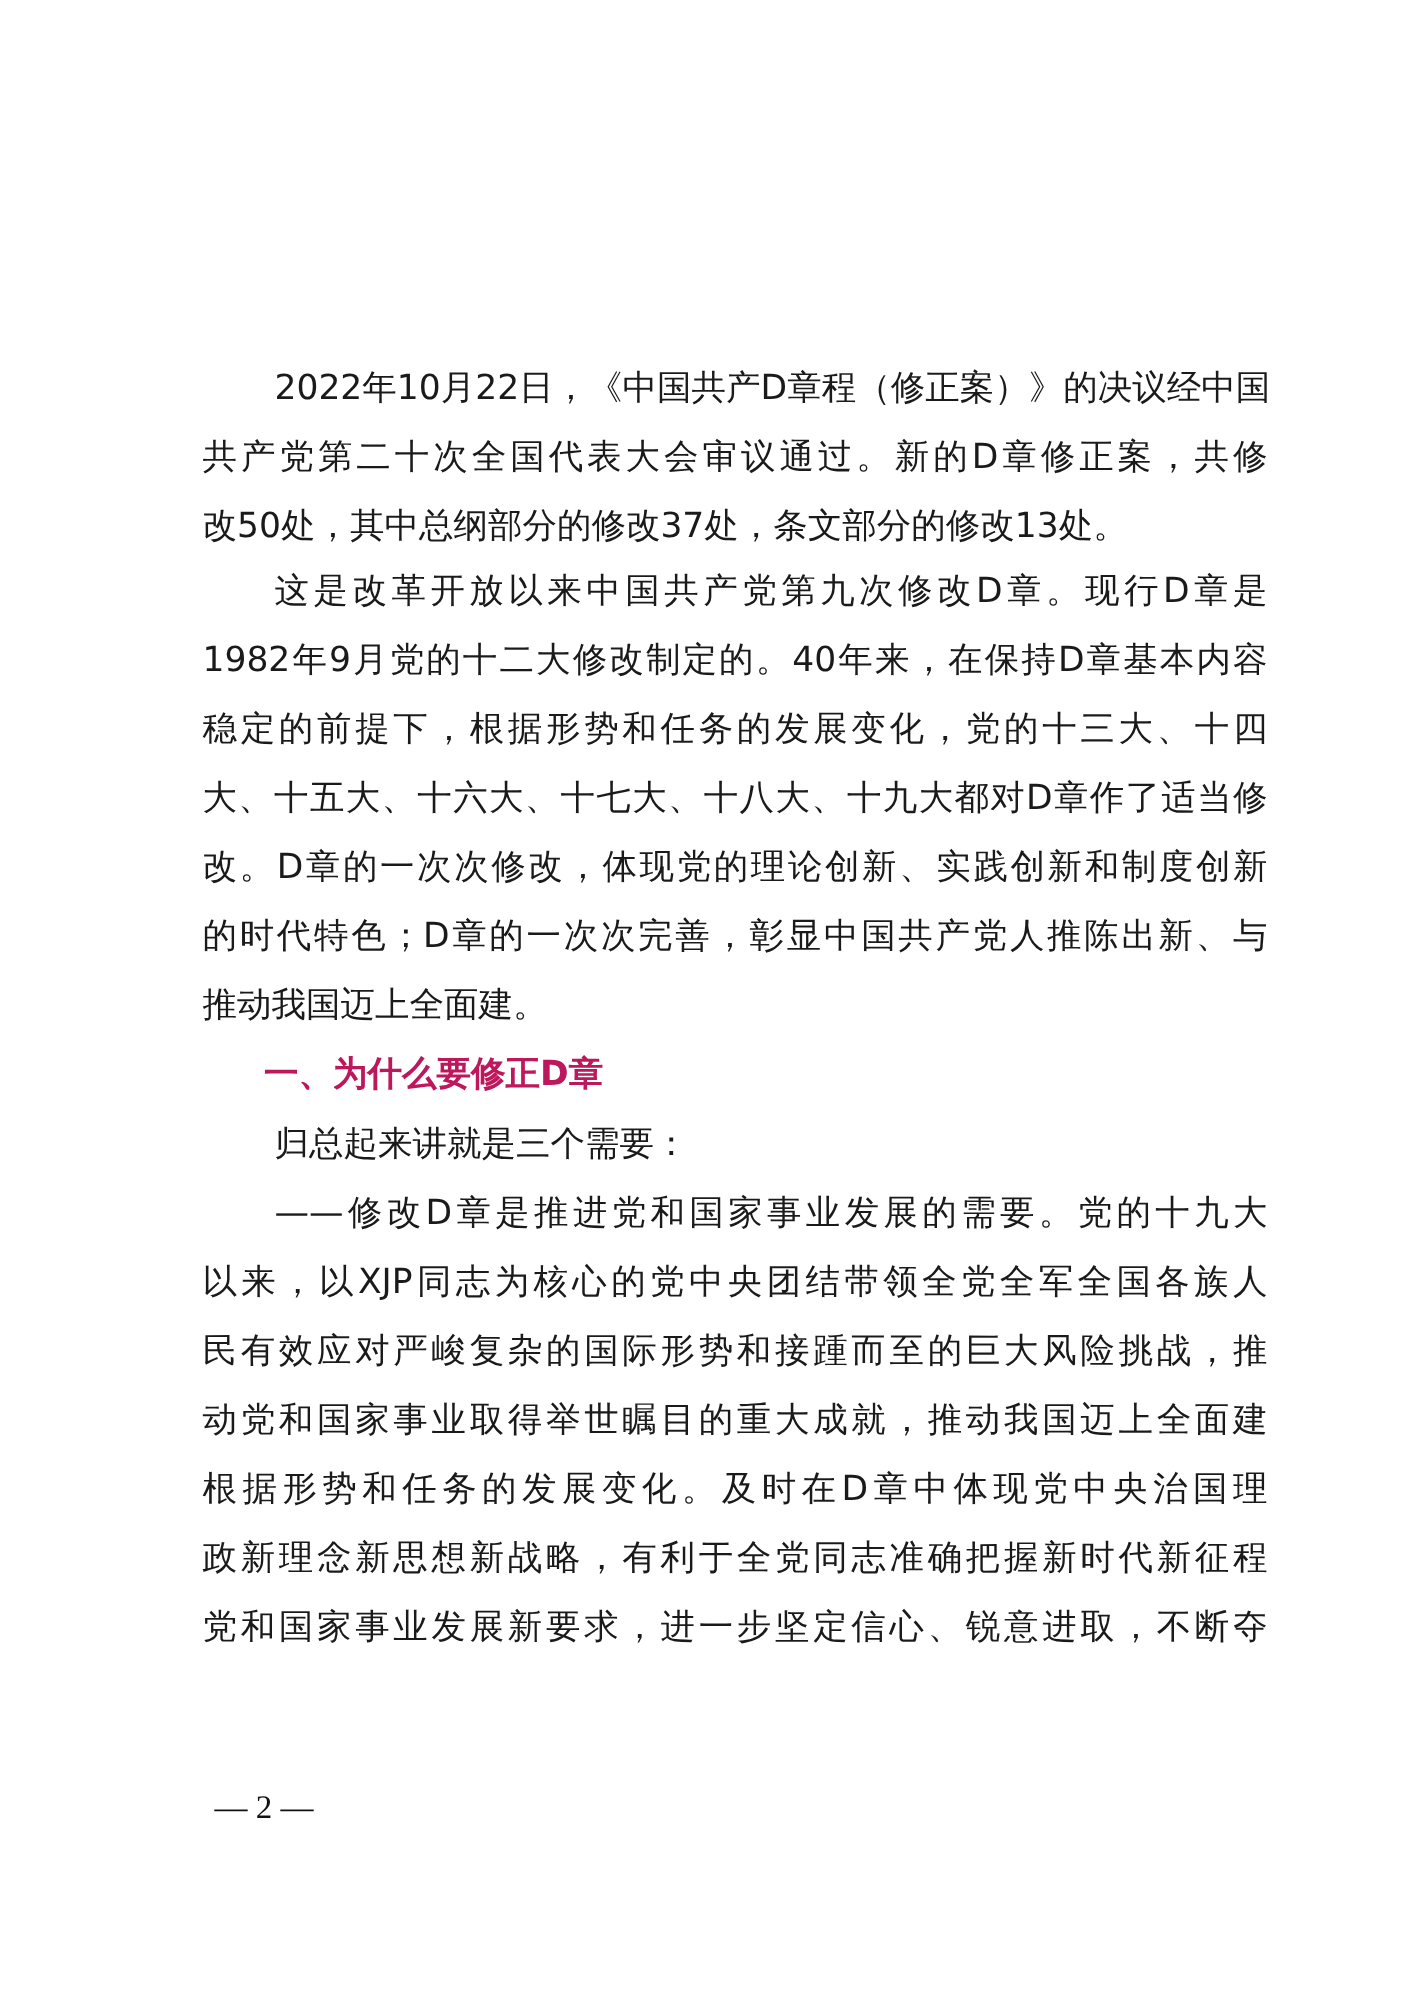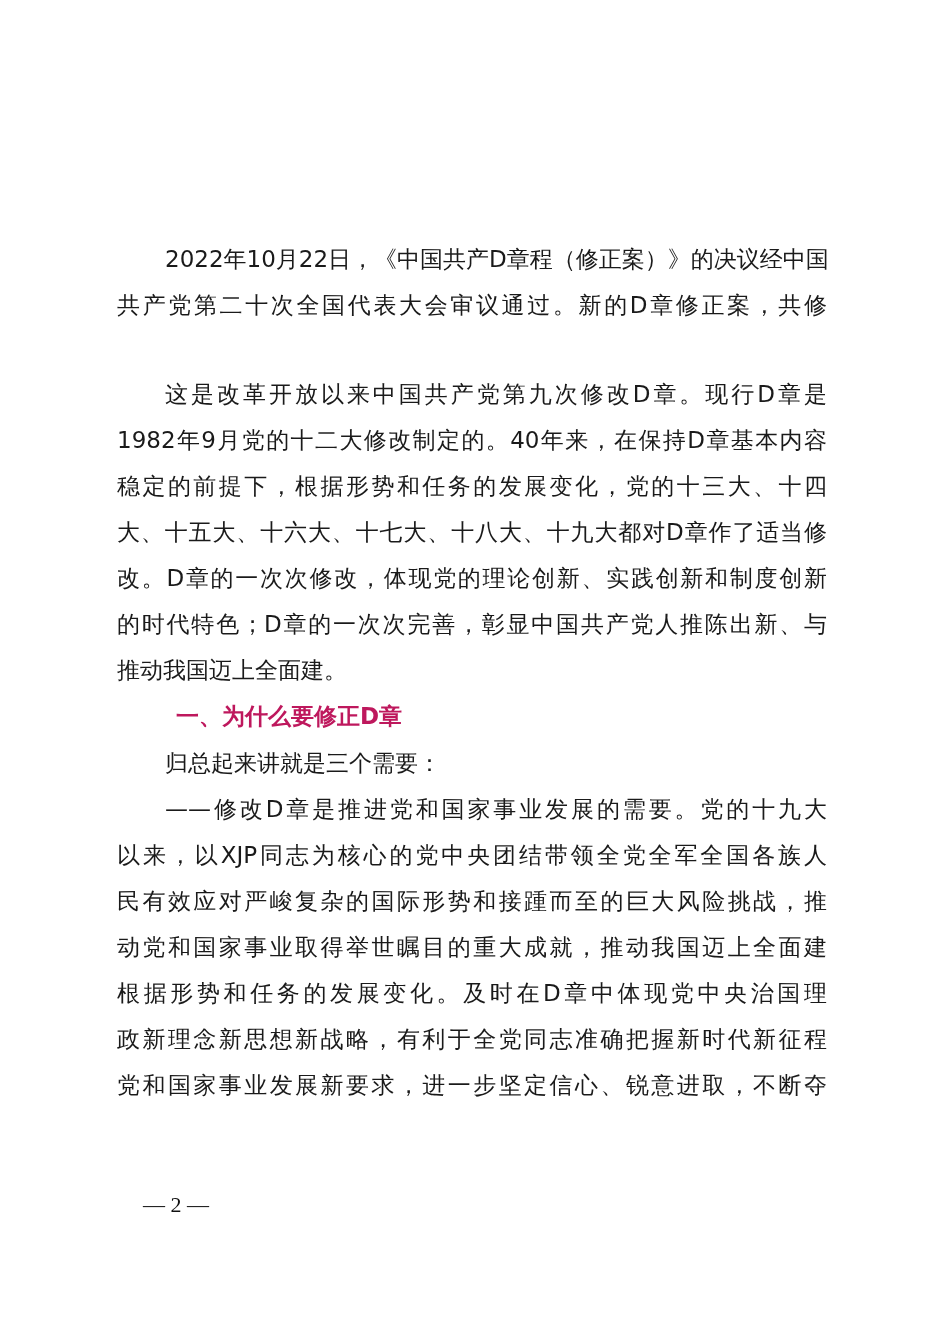--- a/index.html
+++ b/index.html
@@ -31,21 +31,21 @@
       font-family: "DejaVu Sans", "Liberation Sans", sans-serif;
       font-weight: bold;
       font-size: 33px;
       line-height: 48px;
       letter-spacing: -0.5px;
       white-space: nowrap;
       color: #111111;
     }
     .body-block {
       position: absolute;
-      left: 117px;
+      left: 135px;
       width: 710px;
       font-size: 24px;
       line-height: 46px;
       color: #1a1a1a;
     }
     .line {
       display: block;
       height: 46px;
       white-space: nowrap;
       text-align: justify;
@@ -83,20 +83,21 @@
   </style>
 </head>
 <body>
 
 <div class="page">
 
 
   <div class="body-block" style="top:236px;">
     <span class="line indent">2022年10月22日，《中国共产D章程（修正案）》的决议经中国</span>
     <span class="line">共产党第二十次全国代表大会审议通过。新的D章修正案，共修</span>
+    <span class="line last">改50处，其中总纲部分的修改37处，条文部分的修改13处。</span>
   </div>
 
   <div class="body-block" style="top:371px;">
     <span class="line indent">这是改革开放以来中国共产党第九次修改D章。现行D章是</span>
     <span class="line">1982年9月党的十二大修改制定的。40年来，在保持D章基本内容</span>
     <span class="line">稳定的前提下，根据形势和任务的发展变化，党的十三大、十四</span>
     <span class="line">大、十五大、十六大、十七大、十八大、十九大都对D章作了适当修</span>
     <span class="line">改。D章的一次次修改，体现党的理论创新、实践创新和制度创新</span>
     <span class="line">的时代特色；D章的一次次完善，彰显中国共产党人推陈出新、与</span>
     <span class="line last">推动我国迈上全面建。</span>

